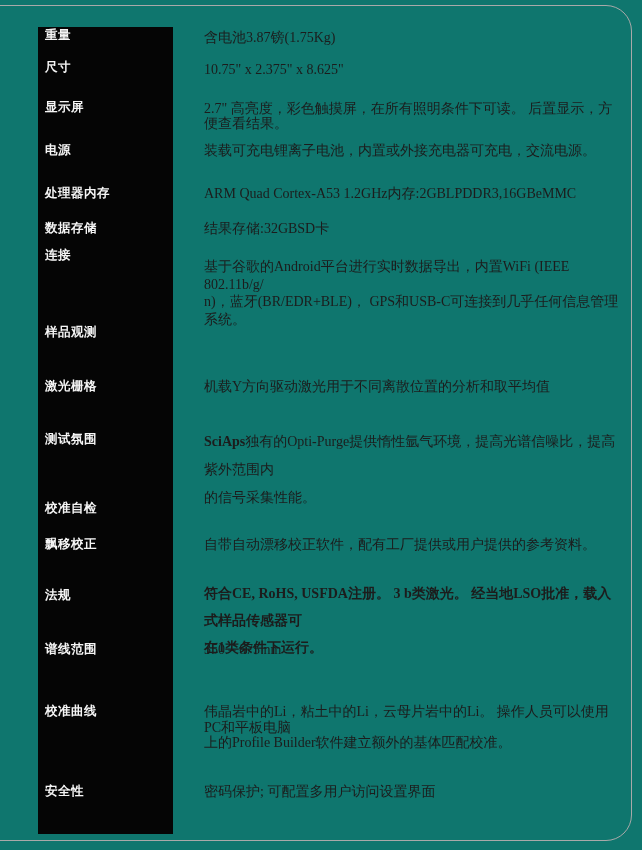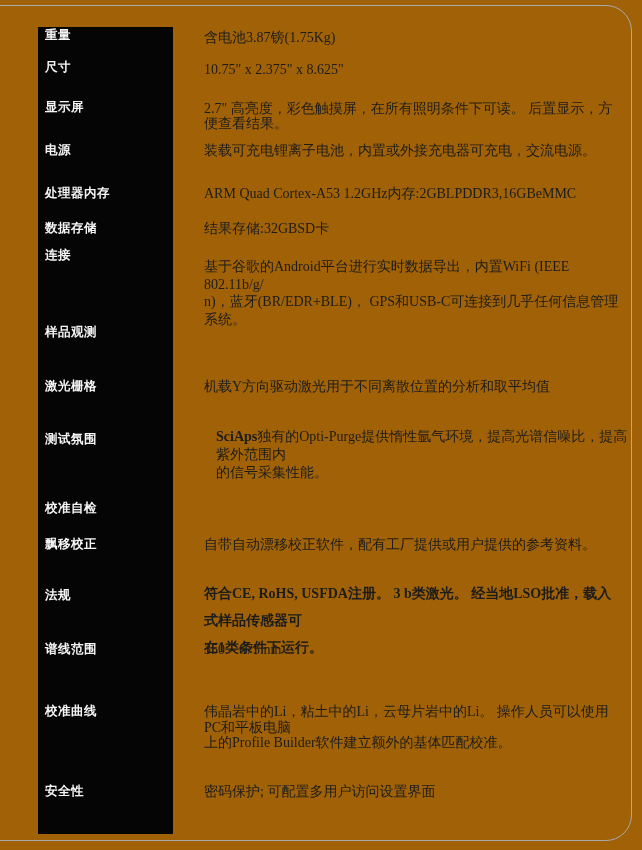--- a/index.html
+++ b/index.html
@@ -4,21 +4,21 @@
 <style>
   html, body {
     margin: 0;
     padding: 0;
     background: #ffffff;
   }
   .page {
     position: relative;
     width: 642px;
     height: 850px;
-    background: #a16207;
+    background: #0f766e;
     overflow: hidden;
     font-family: "Liberation Serif", "DejaVu Serif", serif;
   }
   
   .frame {
     position: absolute;
     left: -40px;
     top: 5px;
     width: 672px;
     height: 836px;
@@ -50,21 +50,21 @@
     left: 204px;
     width: 420px;
     color: #1c1c1c;
     font-size: 14px;
     line-height: 15px;
     white-space: pre-line;
   }
   .val b { font-weight: bold; }
   .lh17  { line-height: 17.5px; }
   .lh17b { line-height: 17px; }
-  .lh23  { line-height: 18px; margin-left: 12px; }
+  .lh23  { line-height: 28px; }
   .lh27  { line-height: 27px; font-weight: bold; }
   .lh15  { line-height: 15.5px; }
 </style>
 </head>
 <body>
 
 <div class="page">
   <div class="frame"></div>
   <div class="panel"></div>
 

